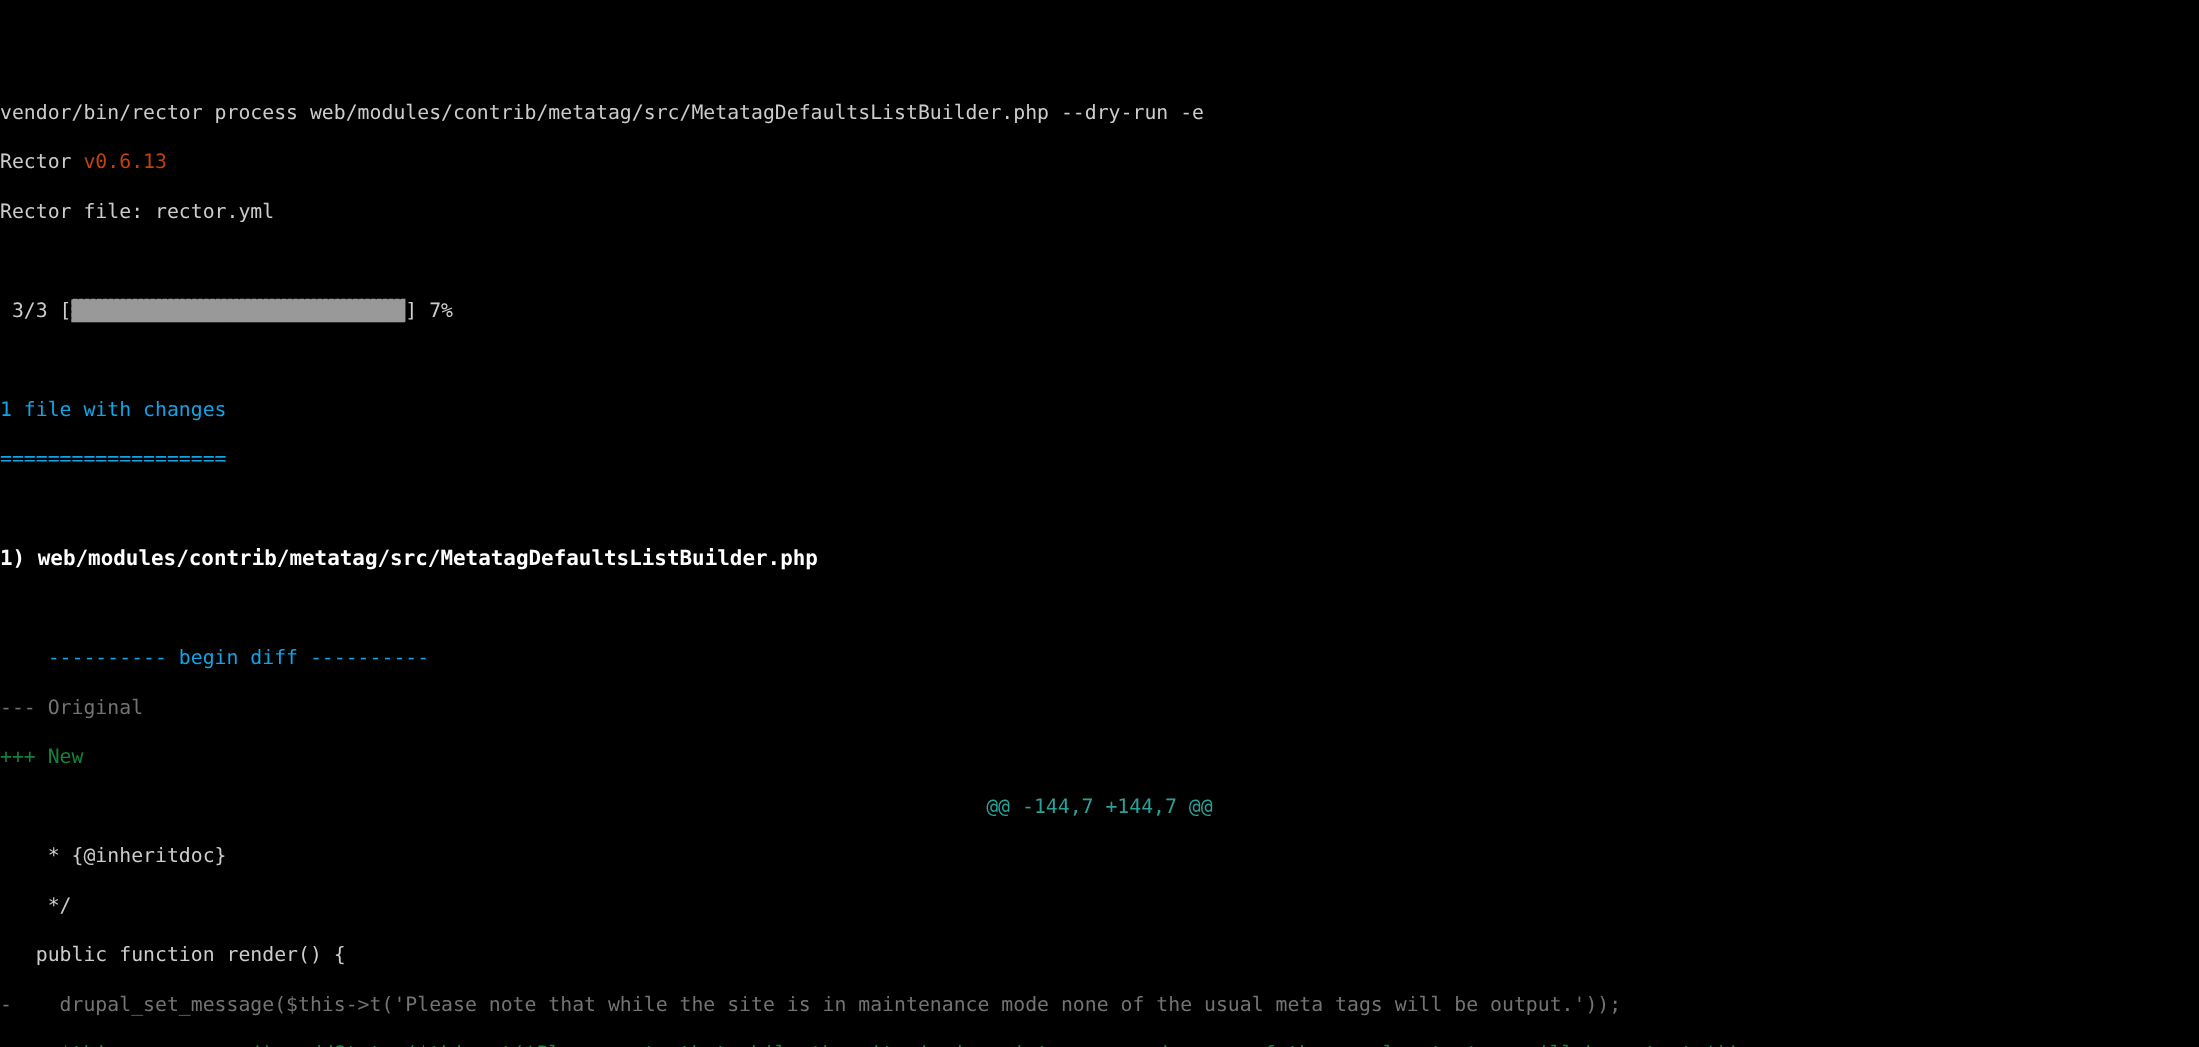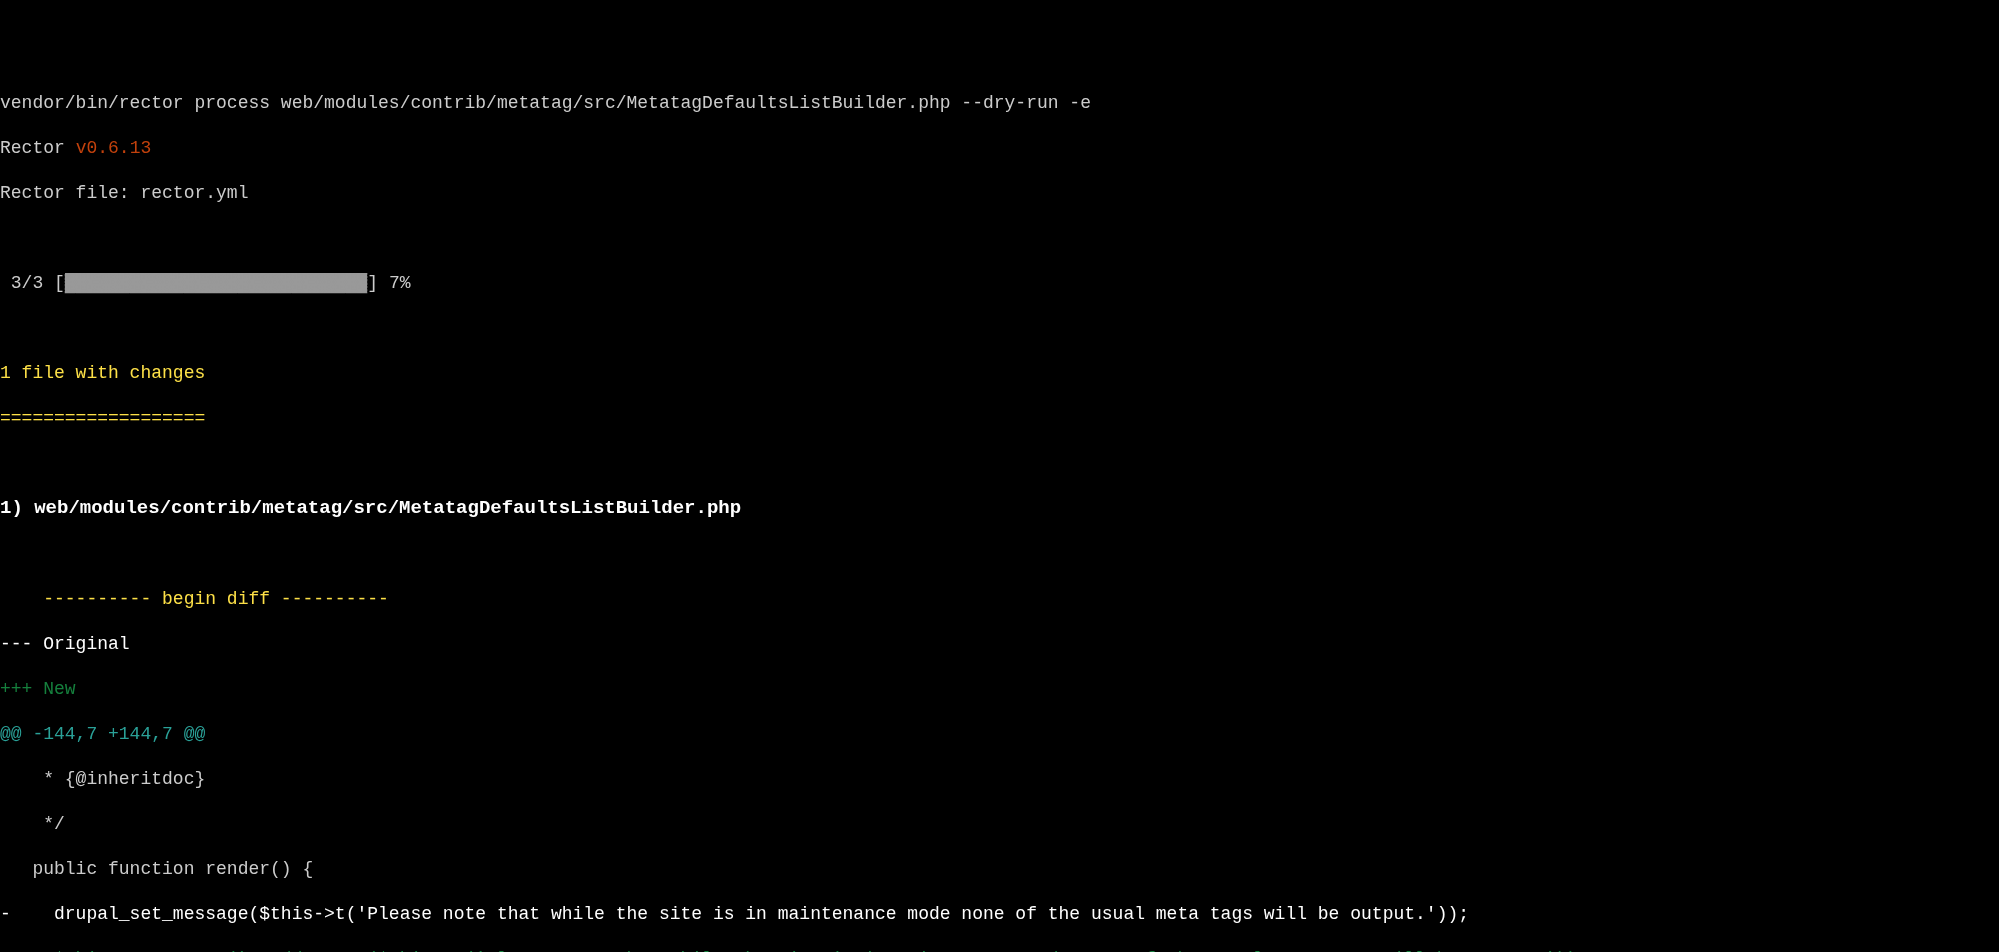--- a/index.html
+++ b/index.html
@@ -1,43 +1,43 @@
 <!DOCTYPE html>
 <html><head>
 <meta charset="utf-8">
 <style>
   * {
     margin: 0;
     padding: 0;
     box-sizing: border-box;
-    font-family: Liberation Mono, monospace;
   }
   body {
     background: #000;
     font-family: 'Menlo', 'Monaco', 'Consolas', monospace;
     font-size: 18px;
     line-height: 1.25;
     color: #ccc;
     white-space: pre;
     padding: 2px 0;
   }
   .line {
     display: block;
   }
   .green {
     color: #c2410c;
   }
   .yellow {
-    color: #fde047;
+    color: #0ea5e9;
   }
   .red {
-    color: #ffffff;
+    color: #737373;
   }
   .cyan {
     color: #2aa198;
+    text-align: center;
   }
   .bright-green {
     color: #15803d;
   }
   .progress-bar {
     background: #999;
     color: #999;
   }
   .heading {
     font-weight: bold;

